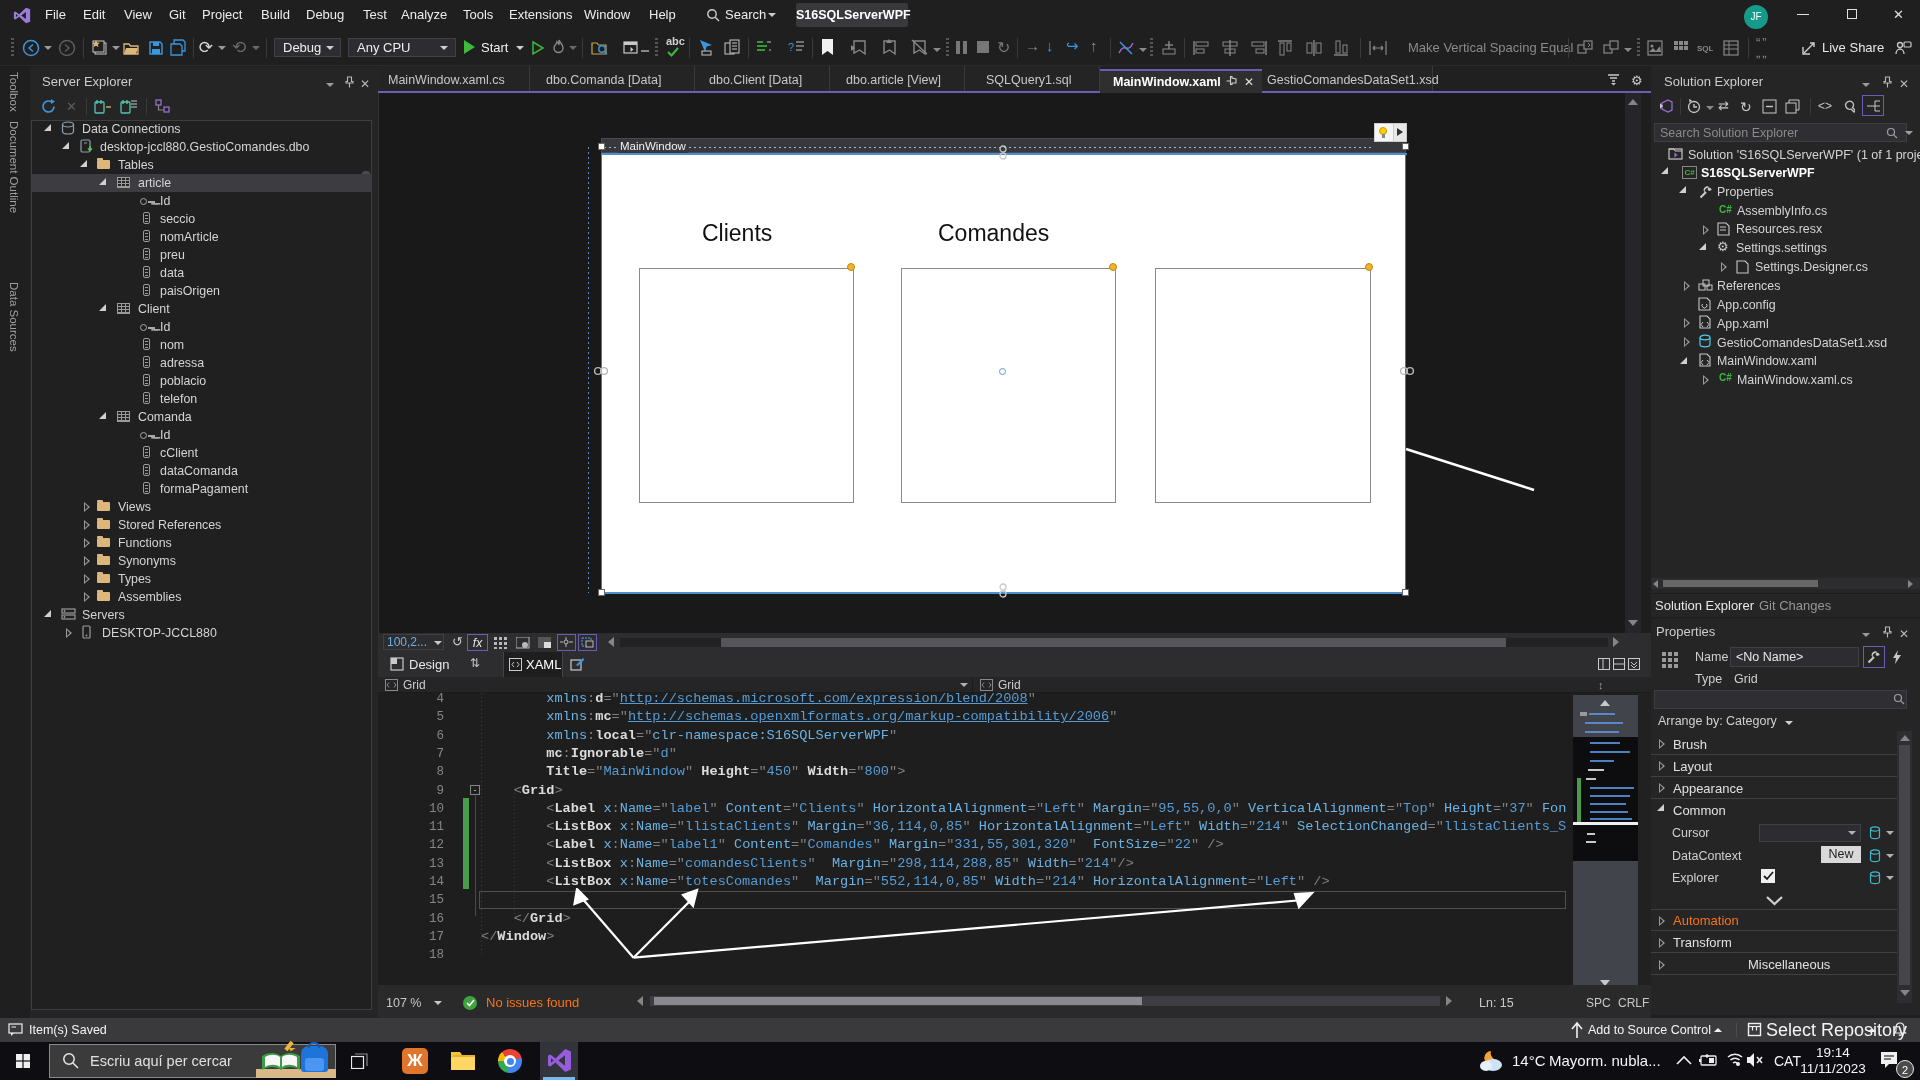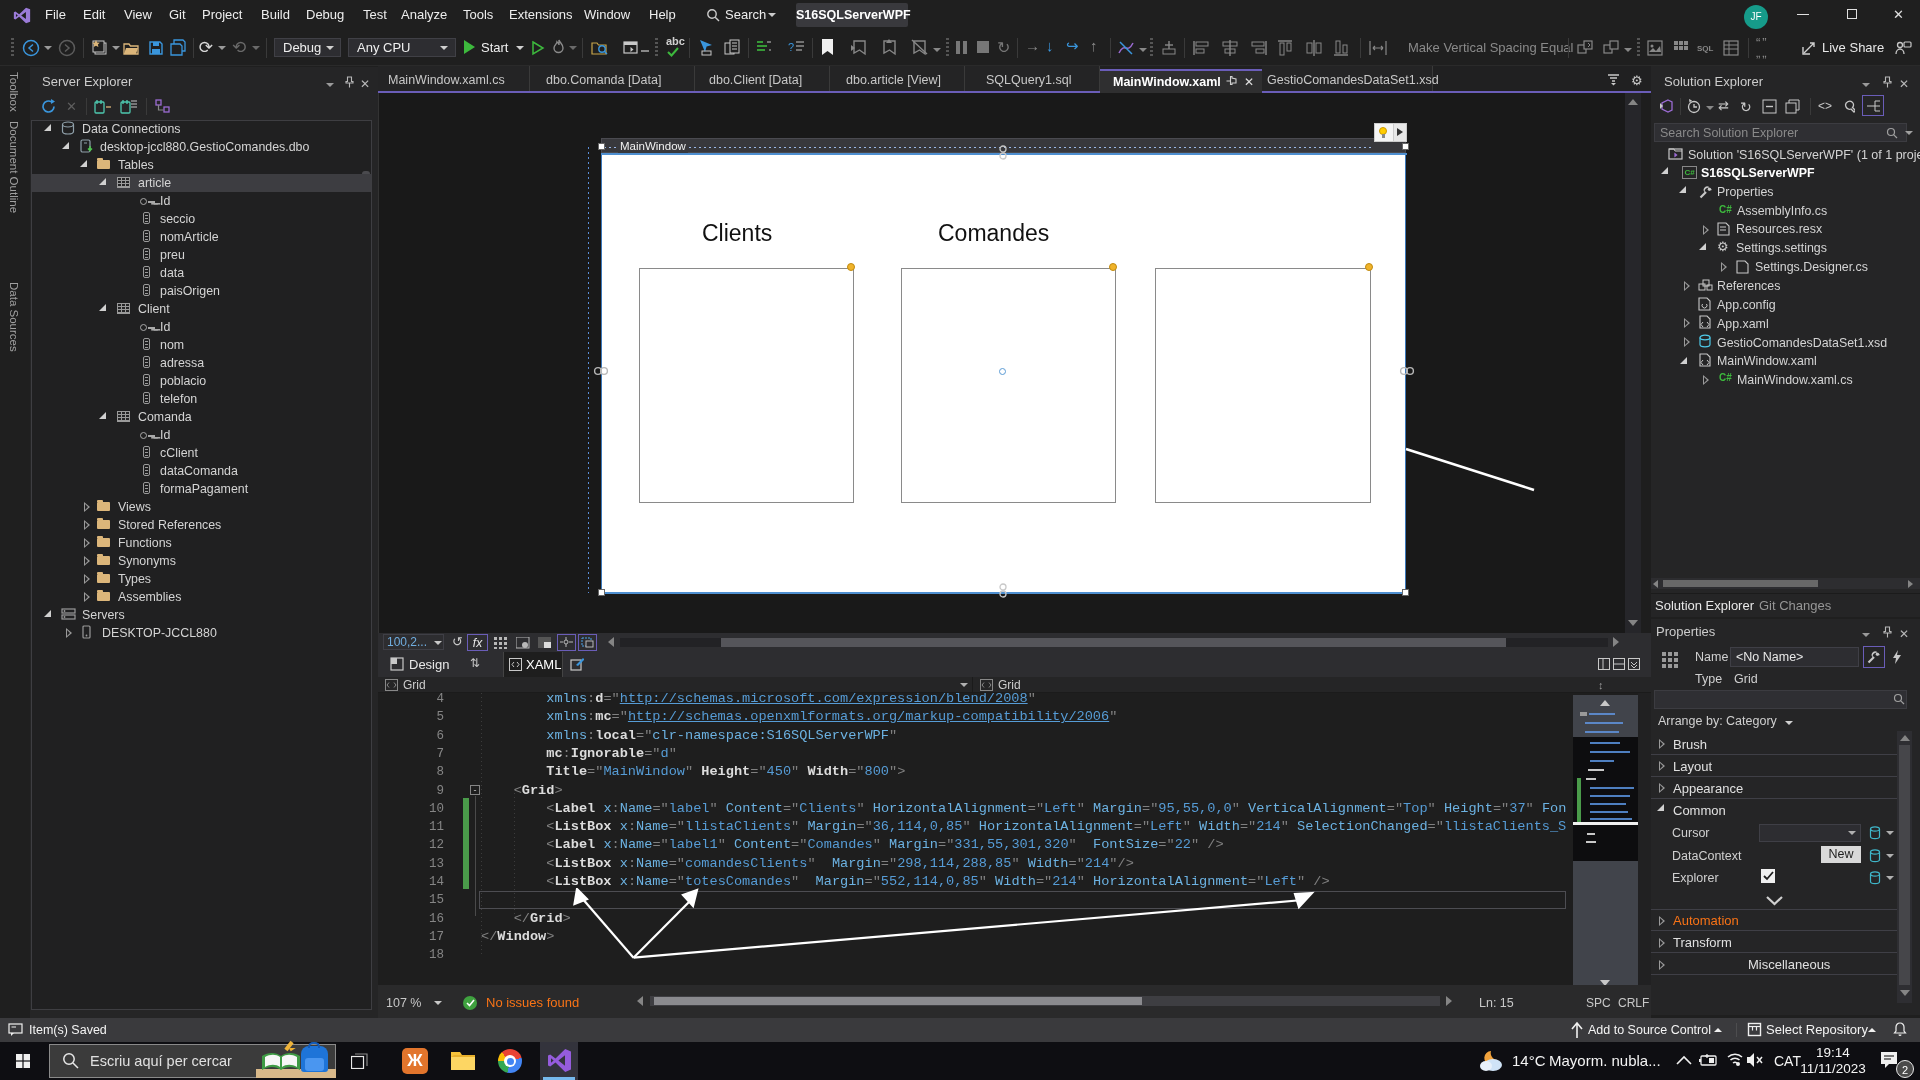--- a/index.html
+++ b/index.html
@@ -929,21 +929,21 @@
       <path d="M7 17 V3 M2 8 L7 2 L12 8" fill="none" stroke="#f0f0f0" stroke-width="1.6"></path>
     </svg>
   <div class="a" style="left:1588px;top:1018px;height:16px;line-height:24px;color:#f4f4f4;font-size:12.5px">Add to Source Control</div>
   <div class="a" style="left:1714px;top:1028px;width:0;height:0;border-left:4px solid transparent;border-right:4px solid transparent;border-bottom:4px solid #f0f0f0"></div>
   <div class="sep" style="left:1736px;top:1023px;height:14px;background:#4d4d4f"></div>
   <svg class="a" style="left:1747px;top:1022px" width="15" height="15" viewBox="0 0 15 15">
       <rect x="1.5" y="1.5" width="12" height="12" fill="none" stroke="#f0f0f0" stroke-width="1.4"></rect>
       <line x1="1.5" y1="4.5" x2="13.5" y2="4.5" stroke="#f0f0f0" stroke-width="1.2"></line>
       <path d="M5.5 4.5 v4 M9.5 4.5 v4" stroke="#f0f0f0" stroke-width="1.2"></path>
     </svg>
-  <div class="a" style="left:1766px;top:1018px;height:24px;line-height:24px;color:#f4f4f4;font-size:13px">Select Repository</div>
+  <div class="a" style="left:1766px;top:1018px;height:24px;line-height:24px;color:#f4f4f4;font-size:18px">Select Repository</div>
   <div class="a" style="left:1868px;top:1028px;width:0;height:0;border-left:4px solid transparent;border-right:4px solid transparent;border-bottom:4px solid #f0f0f0"></div>
   <svg class="a" style="left:1893px;top:1022px" width="14" height="15" viewBox="0 0 14 15">
       <path d="M7 1 c-2.5 0-4 2-4 4 v4 l-1.5 2 h11 L11 9 V5 c0-2-1.5-4-4-4z" fill="none" stroke="#f0f0f0" stroke-width="1.2"></path>
       <path d="M5.5 12.5 a1.5 1.5 0 0 0 3 0" fill="#f0f0f0"></path>
     </svg>
 </div>
 
 <div class="a" style="left:0;top:1042px;width:1920px;height:38px;background:#0e0e12"></div>
 <div id="taskbar">
 

